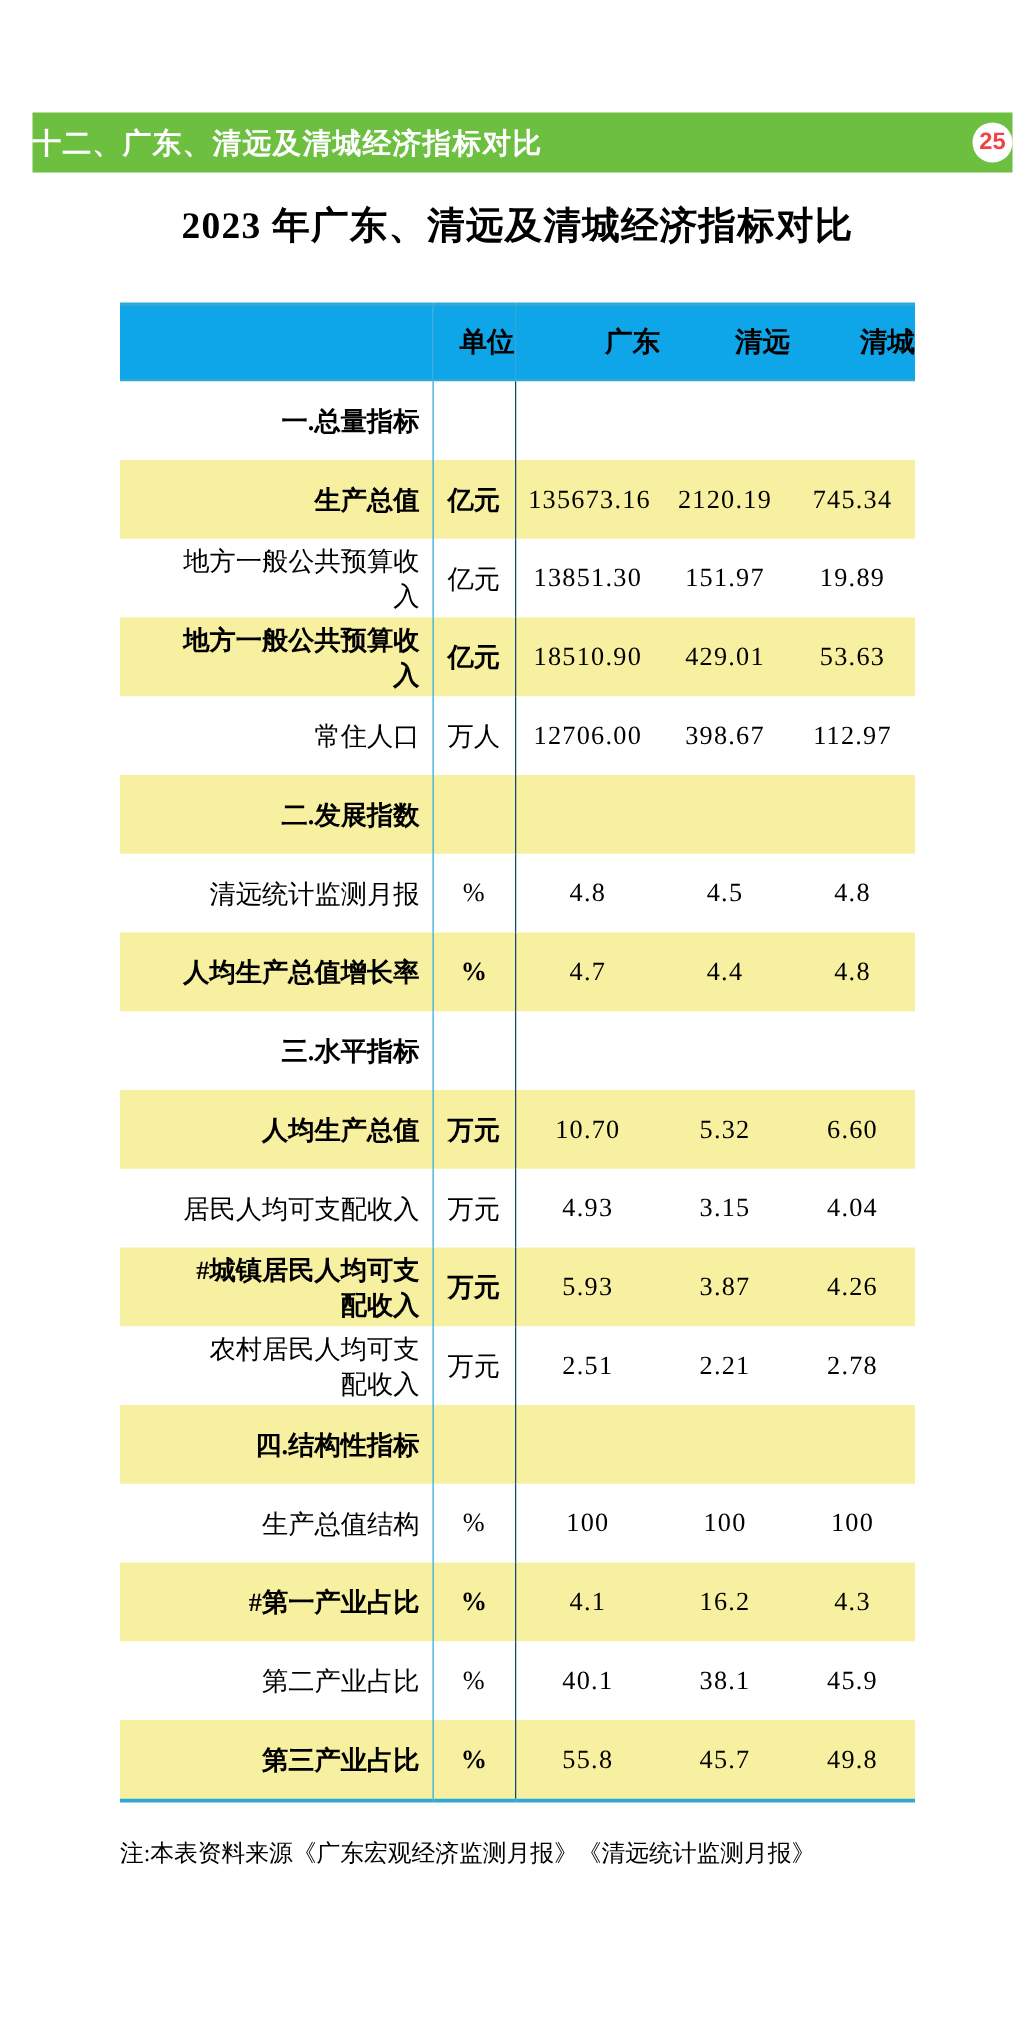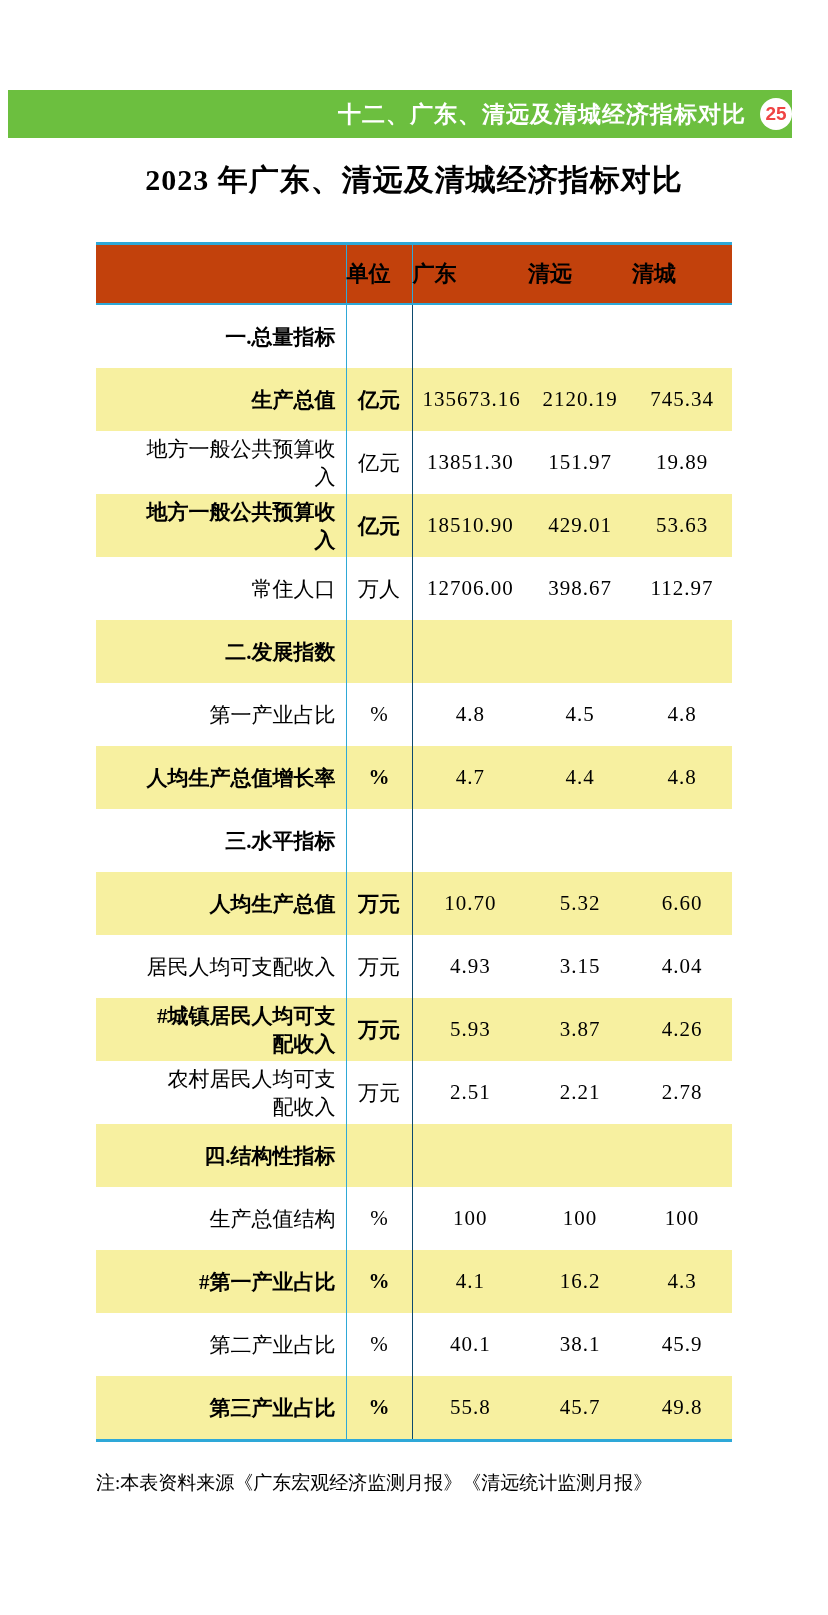--- a/index.html
+++ b/index.html
@@ -17,28 +17,28 @@
   }
 
   .page {
     position: absolute;
     inset: 0;
   }
 
   
   .banner {
     position: absolute;
-    left: 8px;
+    left: 26px;
     top: 90px;
     width: 784px;
     height: 48px;
     background: #6cbf3f;
     display: flex;
     align-items: center;
-    justify-content: flex-end;
+    justify-content: space-between;
   }
   .banner-title {
     color: #ffffff;
     font-size: 23px;
     font-weight: bold;
     letter-spacing: 1px;
     font-family: "Liberation Serif", "DejaVu Serif", serif;
   }
   .banner-page {
     margin-left: 14px;
@@ -81,27 +81,27 @@
     table-layout: fixed;
     font-family: "Liberation Serif", "DejaVu Serif", serif;
   }
   table.data col.c-name  { width: 250px; }
   table.data col.c-unit  { width: 66px;  }
   table.data col.c-v1    { width: 116px; }
   table.data col.c-v2    { width: 104px; }
   table.data col.c-v3    { width: 100px; }
 
   table.data thead th {
-    background: #c2410c;
+    background: #0ea5e9;
     height: 58px;
     font-size: 22px;
     font-weight: bold;
     border-top: 3px solid #2ea8d8;
     border-bottom: 2px solid #2ea8d8;
-    text-align: left;
+    text-align: right;
     padding: 0;
   }
   table.data thead th.blank {
     border-right: 1px solid #2ea8d8;
   }
   table.data thead th.unit {
     border-right: 1px solid #2ea8d8;
   }
 
   table.data td {
@@ -217,21 +217,21 @@
             <td class="num">112.97</td>
           </tr>
           <tr class="alt">
             <td class="name lvl0">二.发展指数</td>
             <td class="unit dotted"></td>
             <td class="num"></td>
             <td class="num"></td>
             <td class="num"></td>
           </tr>
           <tr>
-            <td class="name lvl1">第一产业占比</td>
+            <td class="name lvl1">清远统计监测月报</td>
             <td class="unit dotted">%</td>
             <td class="num">4.8</td>
             <td class="num">4.5</td>
             <td class="num">4.8</td>
           </tr>
           <tr class="alt">
             <td class="name lvl1 b">人均生产总值增长率</td>
             <td class="unit dotted">%</td>
             <td class="num">4.7</td>
             <td class="num">4.4</td>

